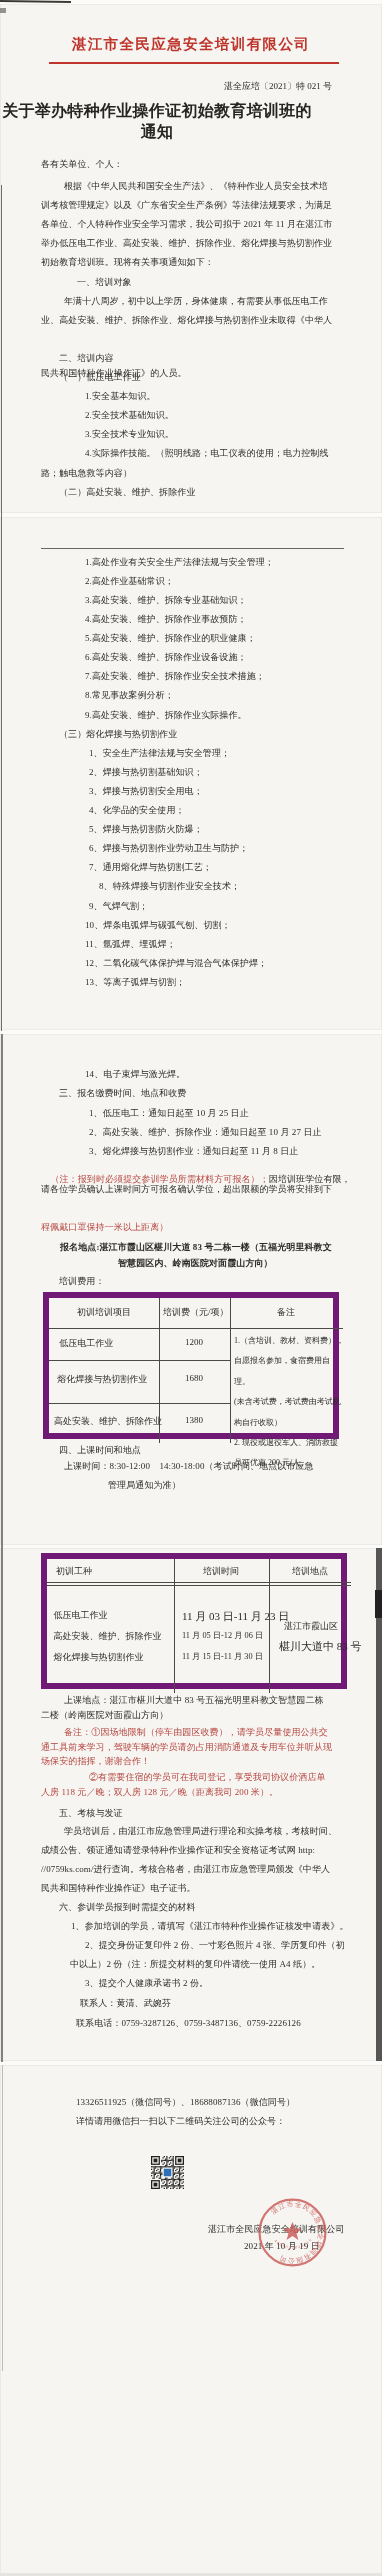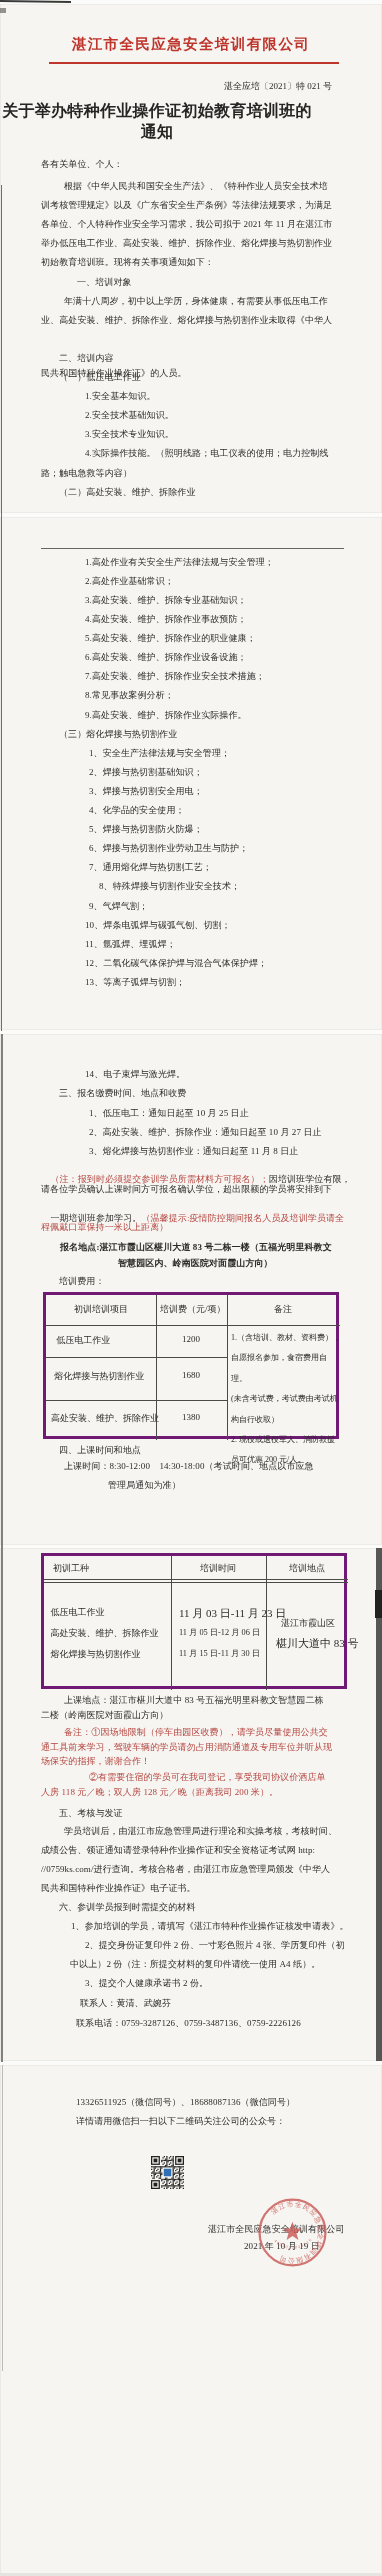--- a/index.html
+++ b/index.html
@@ -11,21 +11,21 @@
       letter-spacing:0.1px;line-height:1;}
   .red{color:#b5453e;}
   .bold{font-weight:bold;}
   .sm{font-size:9px;}
   .company-title{position:absolute;top:35px;left:0;width:382px;text-align:center;
       font-size:14.6px;font-weight:bold;color:#bf352c;letter-spacing:1.3px;}
   .red-rule{position:absolute;top:62px;left:49px;width:290px;height:1.6px;background:#bf352c;}
   .doc-number{position:absolute;top:80px;left:224px;font-size:9px;color:#2c2b29;white-space:pre;}
   .doc-title{position:absolute;top:101px;left:0;width:314px;text-align:center;
       font-size:16px;font-weight:bold;color:#262523;letter-spacing:0.3px;}
-  .tbl{position:absolute;border:3px solid #701a75;box-sizing:border-box;}
+  .tbl{position:absolute;border:6px solid #701a75;box-sizing:border-box;}
   .vline,.hline{position:absolute;background:#4a4a48;}
   .cell{position:absolute;font-size:9px;color:#2c2b29;white-space:pre;}
   .remark{position:absolute;font-size:8px;color:#2c2b29;white-space:pre-line;
       line-height:20.4px;}
   .artifact{position:absolute;}
   svg text{font-family:"Liberation Serif","DejaVu Serif",serif;}
 </style>
 </head>
 <body>
 
@@ -96,23 +96,20 @@
 
   <div class="ln" style="top:1070px;left:85px;">14、电子束焊与激光焊。</div>
   <div class="ln" style="top:1089px;left:59px;">三、报名缴费时间、地点和收费</div>
   <div class="ln" style="top:1109px;left:89px;">1、低压电工：通知日起至 10 月 25 日止</div>
   <div class="ln" style="top:1128px;left:89px;">2、高处安装、维护、拆除作业：通知日起至 10 月 27 日止</div>
   <div class="ln" style="top:1147px;left:89px;">3、熔化焊接与热切割作业：通知日起至 11 月 8 日止</div>
   <div class="ln sm" style="top:1166px;left:41px;">
     <span class="red">（注：报到时必须提交参训学员所需材料方可报名）；</span><span>因培训班学位有限，</span>
   </div>
   <div class="ln" style="top:1185px;left:41px;">请各位学员确认上课时间方可报名确认学位，超出限额的学员将安排到下</div>
-  <div class="ln" style="top:1205px;left:41px;">
-    <span>一期培训班参加学习。</span><span class="red">（温馨提示:疫情防控期间报名人员及培训学员请全</span>
-  </div>
   <div class="ln red" style="top:1223px;left:41px;">程佩戴口罩保持一米以上距离）</div>
   <div class="ln bold" style="top:1243px;left:60px;">报名地点:湛江市霞山区椹川大道 83 号二栋一楼（五福光明里科教文</div>
   <div class="ln bold" style="top:1259px;left:118px;">智慧园区内、岭南医院对面霞山方向）</div>
   <div class="ln" style="top:1277px;left:59px;">培训费用：</div>
 
   <div class="tbl" style="top:1292px;left:43px;width:296px;height:147px;">
     <div class="hline" style="top:30px;left:0;width:294px;height:1px;"></div>
     <div class="hline" style="top:62px;left:0;width:181px;height:1px;"></div>
     <div class="hline" style="top:105px;left:0;width:181px;height:1px;"></div>
     <div class="vline" style="top:0;left:110px;width:1px;height:145px;"></div>

